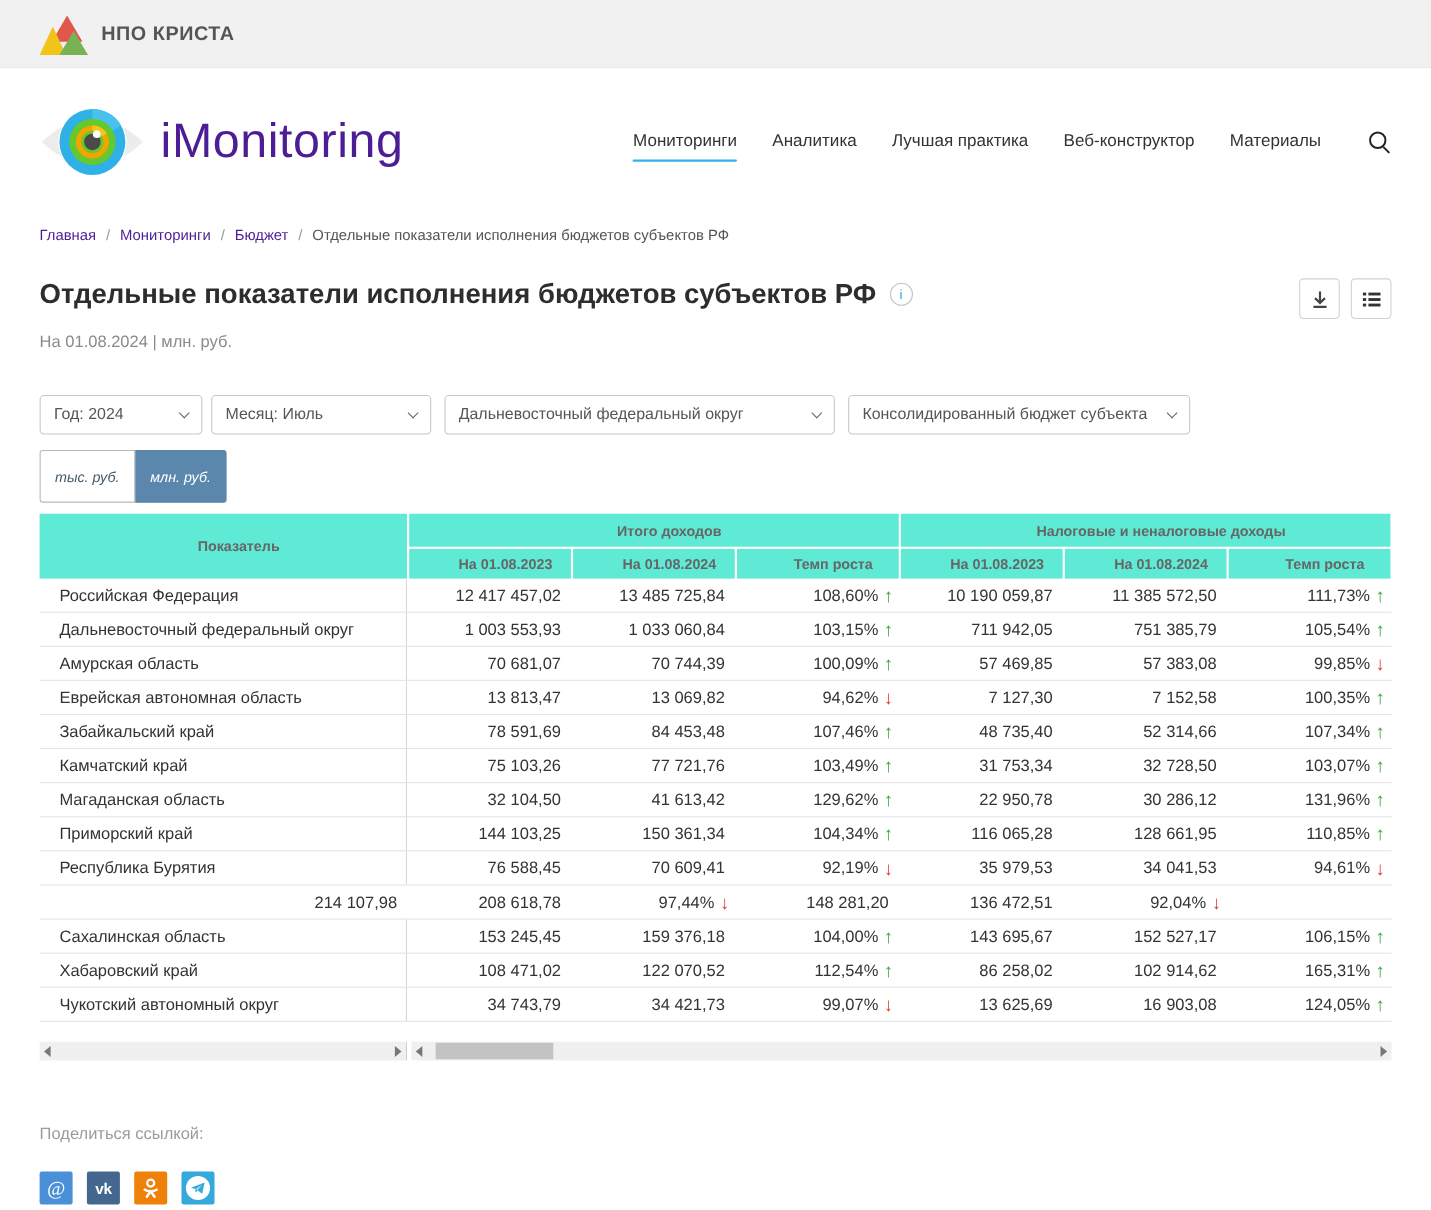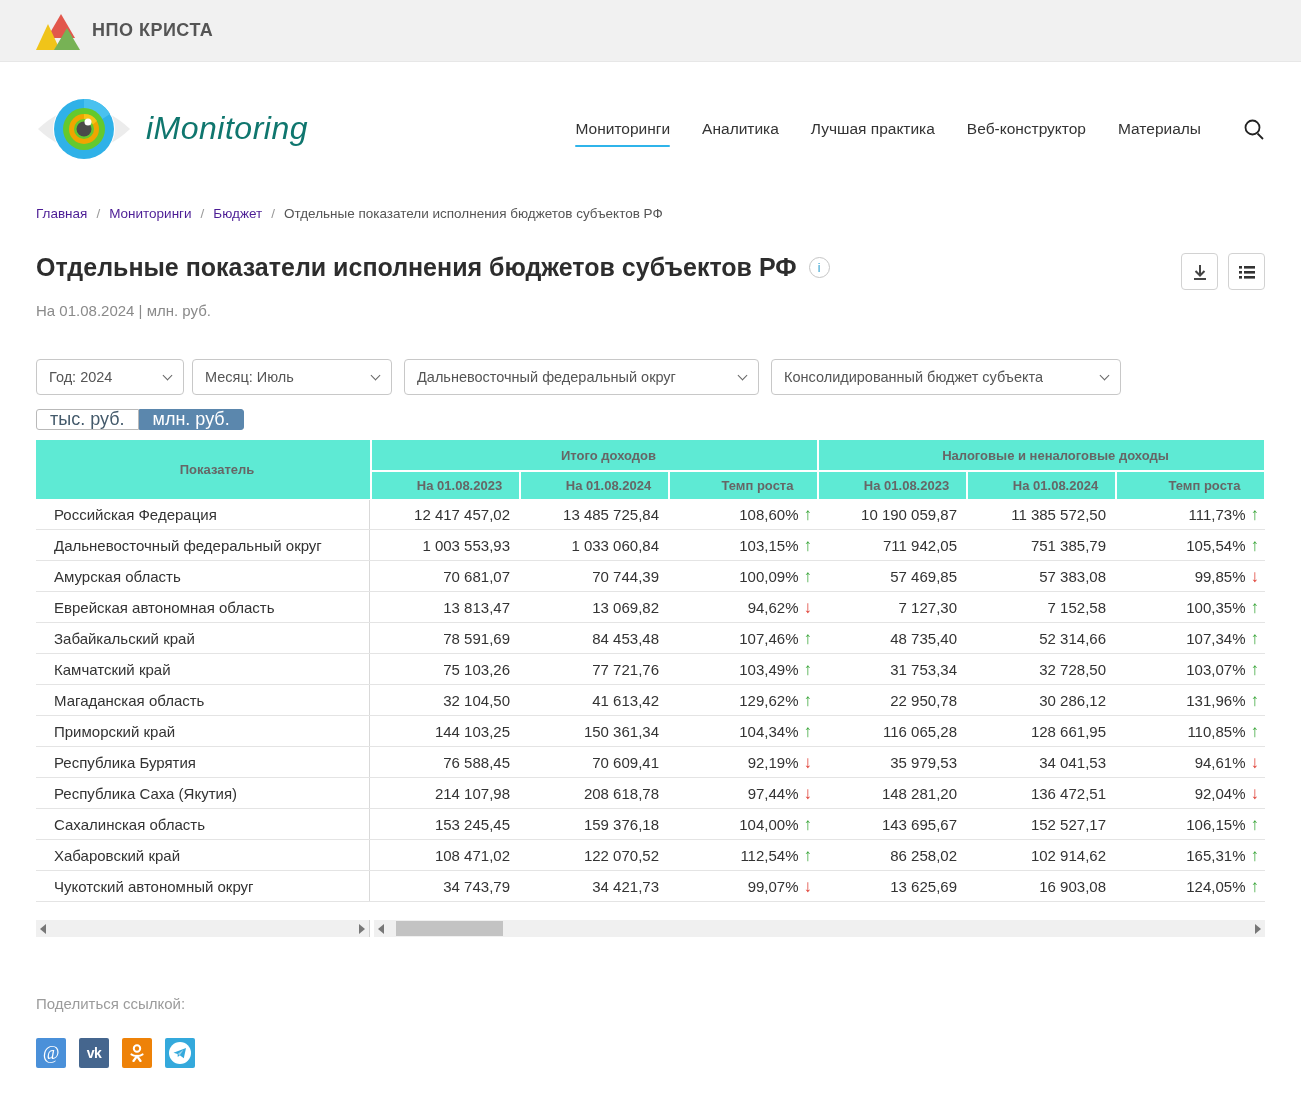--- a/index.html
+++ b/index.html
@@ -14,21 +14,21 @@
   .region-select { display:flex; align-items:center; gap:8px; cursor:pointer; }
   .region-name { font-size:14.5px; color:#222; }
   .chev { width:8px; height:8px; border-right:1.6px solid #333; border-bottom:1.6px solid #333;
     transform:rotate(45deg); margin-top:-4px; display:inline-block; }
   .brand { display:flex; align-items:center; gap:10px; cursor:pointer; }
   .brand-text { font-size:18px; font-weight:bold; color:#555; letter-spacing:0.5px; }
 
   
   .header { height:133px; display:flex; align-items:center; justify-content:space-between; padding:0 36px; background:#fff; }
   .logo { display:flex; align-items:center; gap:14px; cursor:pointer; }
-  .logo-text { font-size:32px; color:#0f766e; font-weight:300; letter-spacing:0.5px;font-style:italic; }
+  .logo-text { font-size:44px; color:#4c1d95; font-weight:300; letter-spacing:0.5px; }
   .nav { display:flex; align-items:center; gap:32px; }
   .nav-item { font-size:15.5px; color:#333; cursor:pointer; padding-top:10px; }
   .nav-item .underline { height:2px; background:transparent; margin-top:7px; border-radius:1px; }
   .nav-item.active .underline { background:#2fb4ea; }
   .search-btn { margin-left:10px; cursor:pointer; display:flex; align-items:center; }
 
   
   .content { width:1229px; margin:0 auto; }
 
   .breadcrumb { margin-top:11px; font-size:13.5px; display:flex; align-items:center; flex-wrap:wrap; }
@@ -49,25 +49,25 @@
 
   
   .filters { margin-top:40px; display:flex; }
   .dropdown { height:36px; border:1px solid #c8c8c8; border-radius:4px; background:#fff;
     display:flex; align-items:center; justify-content:space-between; padding:0 12px; cursor:pointer; }
   .dropdown .dd-value { font-size:14.5px; color:#555; white-space:nowrap; overflow:hidden; }
   .dropdown .chev { border-color:#666; width:7px; height:7px; flex:none; margin-left:10px; }
   .dd-year { width:148px; margin-right:8px;gap:30px; }
   .dd-month { width:200px; margin-right:12px; }
   .dd-district { width:355px; margin-right:12px; }
-  .dd-budget { width:350px; }
+  .dd-budget { width:311px; }
 
   
   .unit-toggle { margin-top:14px; display:flex; }
-  .unit-btn { height:21px; padding:0 13px; font-size:18px; display:flex; align-items:center; cursor:pointer; }
+  .unit-btn { height:48px; padding:0 13px; font-size:13px; display:flex; align-items:center; cursor:pointer;font-style:italic; }
   .unit-btn.inactive { background:#fff; border:1px solid #b9b9b9; border-radius:3px 0 0 3px; color:#445a6b; }
   .unit-btn.active { background:#5b87ad; border:1px solid #5b87ad; border-radius:0 3px 3px 0; color:#fff; }
 
   
   .table-wrap { margin-top:10px; }
   .tgrid { display:grid; grid-template-columns:334px repeat(6,147px); column-gap:2px; }
   .thead { row-gap:2px; grid-template-rows:30px 27px; background:#fff; }
   .hcell { background:#5eead4; color:#666; font-weight:bold; font-size:13px;
     display:flex; align-items:center; justify-content:center; text-align:center;padding-left:28px; }
   .hcell.indicator { grid-row:1 / 3; grid-column:1; }
@@ -369,21 +369,20 @@
             <span class="arr down">↓</span>
           </div>
           <div class="tcell num">35 979,53</div>
           <div class="tcell num">34 041,53</div>
           <div class="tcell pct">
             <span>94,61%</span>
             <span class="arr down">↓</span>
           </div>
         </div>
         <div class="trow">
-          <div class="tcell name">Республика Саха (Якутия)</div>
           <div class="tcell num">214 107,98</div>
           <div class="tcell num">208 618,78</div>
           <div class="tcell pct">
             <span>97,44%</span>
             <span class="arr down">↓</span>
           </div>
           <div class="tcell num">148 281,20</div>
           <div class="tcell num">136 472,51</div>
           <div class="tcell pct">
             <span>92,04%</span>

